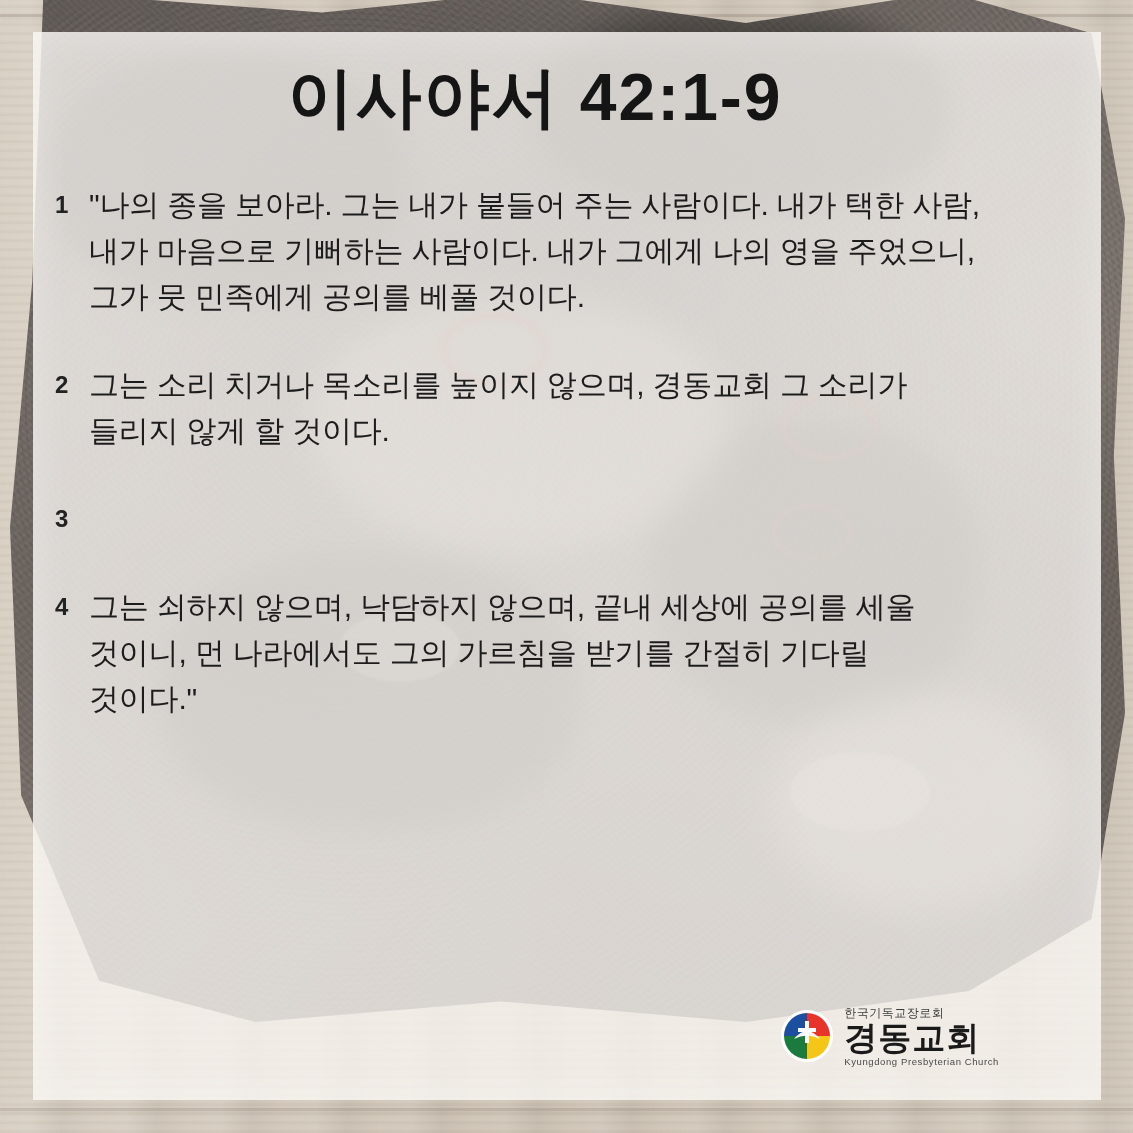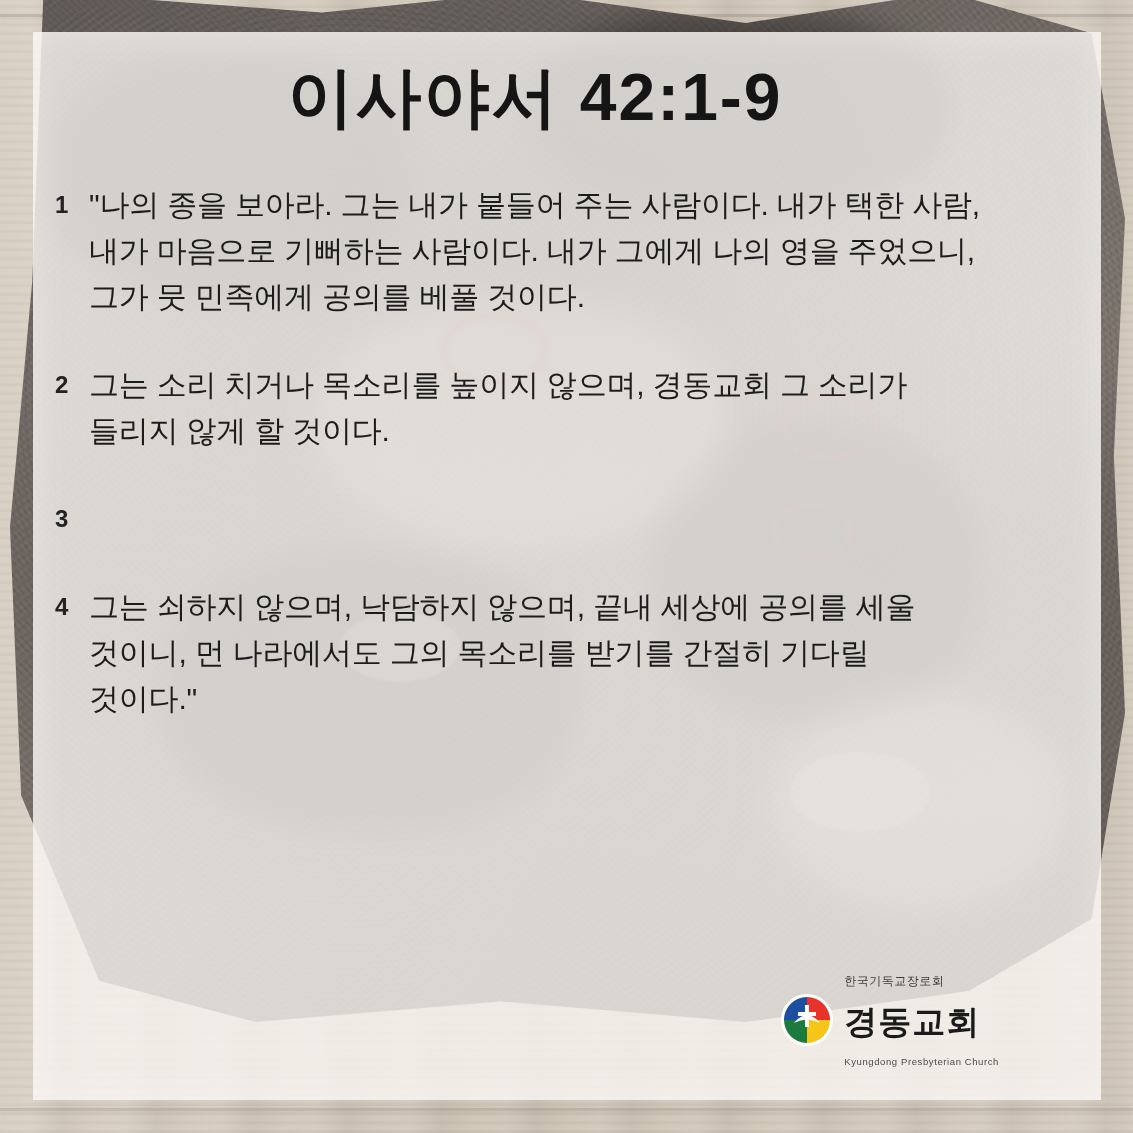--- a/index.html
+++ b/index.html
@@ -188,34 +188,34 @@
   .logo-text-wrap {
     display: flex;
     flex-direction: column;
     align-items: flex-start;
     line-height: 1;
   }
   .logo-small-top {
     font-size: 12px;
     color: #3a3a3a;
     letter-spacing: 0.5px;
-    margin-bottom: 18px;
+    margin-bottom: 2px;
   }
   .logo-main {
     font-size: 33px;
     font-weight: 700;
     color: #1a1a1a;
     letter-spacing: 1px;
     line-height: 1;
   }
   .logo-small-bottom {
     font-size: 9.5px;
     color: #4a4a4a;
     letter-spacing: 0.6px;
-    margin-top: 19px;
+    margin-top: 3px;
   }
 </style>
 </head>
 <body>
 
 <div class="page">
 
   <div class="wood"></div>
   <div class="plank-line" style="top:14px;"></div>
   <div class="plank-line" style="top:1108px;"></div>
@@ -258,21 +258,21 @@
 들리지 않게 할 것이다.</div>
       </div>
 
       <div class="verse">
         <div class="verse-num">3</div>
       </div>
 
       <div class="verse">
         <div class="verse-num">4</div>
         <div class="verse-text">그는 쇠하지 않으며, 낙담하지 않으며, 끝내 세상에 공의를 세울
-것이니, 먼 나라에서도 그의 목소리를 받기를 간절히 기다릴
+것이니, 먼 나라에서도 그의 가르침을 받기를 간절히 기다릴
 것이다."</div>
       </div>
 
     </div>
 
     <div class="logo">
       <div class="logo-mark">
         <svg viewBox="0 0 54 54" width="54" height="54" aria-hidden="true">
           <circle cx="27" cy="27" r="25" fill="#ffffff"></circle>
           <path d="M27 4 A23 23 0 0 1 50 27 L27 27 Z" fill="#e8332a"></path>

